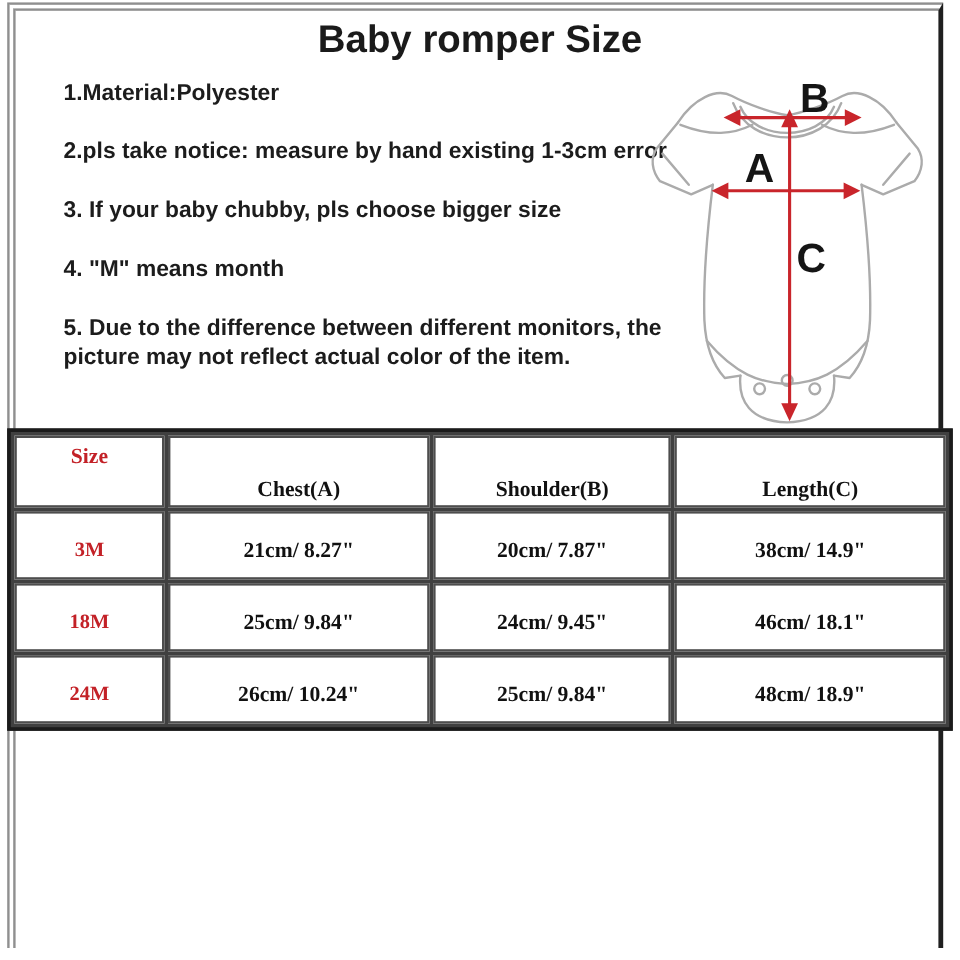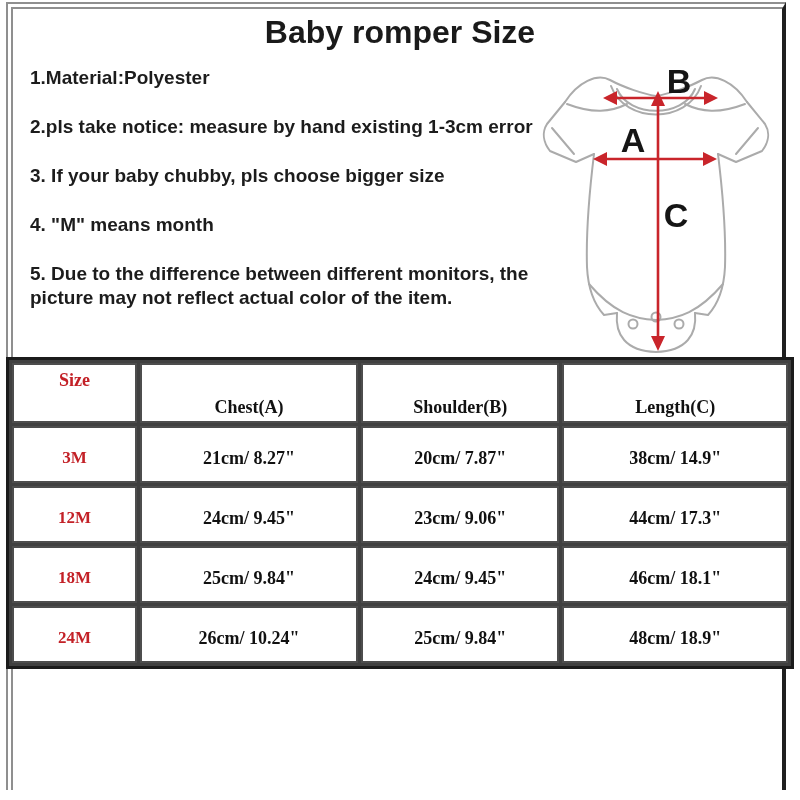--- a/index.html
+++ b/index.html
@@ -21,21 +21,21 @@
     border-top:7px double var(--frame-gray);
     border-left:7px double var(--frame-gray);
     border-right:4px solid #1f1f1f;
     pointer-events:none;
   }
   .page-title{
     position:absolute;top:14px;left:0;width:800px;text-align:center;margin:0;
     font-size:32px;font-weight:bold;color:#1a1a1a;letter-spacing:0px;
   }
   .notes{
-    position:absolute;left:30px;top:66px;width:545px;
+    position:absolute;left:12px;top:66px;width:545px;padding-left:41px;
   }
   .note-line{
     font-size:19px;font-weight:bold;line-height:24px;margin-bottom:25px;color:#1c1c1c;
   }
   .diagram{
     position:absolute;left:523px;top:60px;width:262px;height:298px;
   }
   .outline{stroke:var(--romper-outline);fill:none;stroke-width:2;stroke-linecap:round;stroke-linejoin:round;}
   .arrow-line{stroke:var(--arrow-red);stroke-width:2.6;fill:none;}
   .arrow-head{fill:var(--arrow-red);stroke:none;}
@@ -138,26 +138,20 @@
         </tr>
       </thead>
     <tbody>
         <tr>
           <td class="size-cell">3M</td>
           <td class="value-cell">21cm/ 8.27"</td>
           <td class="value-cell">20cm/ 7.87"</td>
           <td class="value-cell">38cm/ 14.9"</td>
         </tr>
         <tr>
-          <td class="size-cell">12M</td>
-          <td class="value-cell">24cm/ 9.45"</td>
-          <td class="value-cell">23cm/ 9.06"</td>
-          <td class="value-cell">44cm/ 17.3"</td>
-        </tr>
-        <tr>
           <td class="size-cell">18M</td>
           <td class="value-cell">25cm/ 9.84"</td>
           <td class="value-cell">24cm/ 9.45"</td>
           <td class="value-cell">46cm/ 18.1"</td>
         </tr>
         <tr>
           <td class="size-cell">24M</td>
           <td class="value-cell">26cm/ 10.24"</td>
           <td class="value-cell">25cm/ 9.84"</td>
           <td class="value-cell">48cm/ 18.9"</td>

